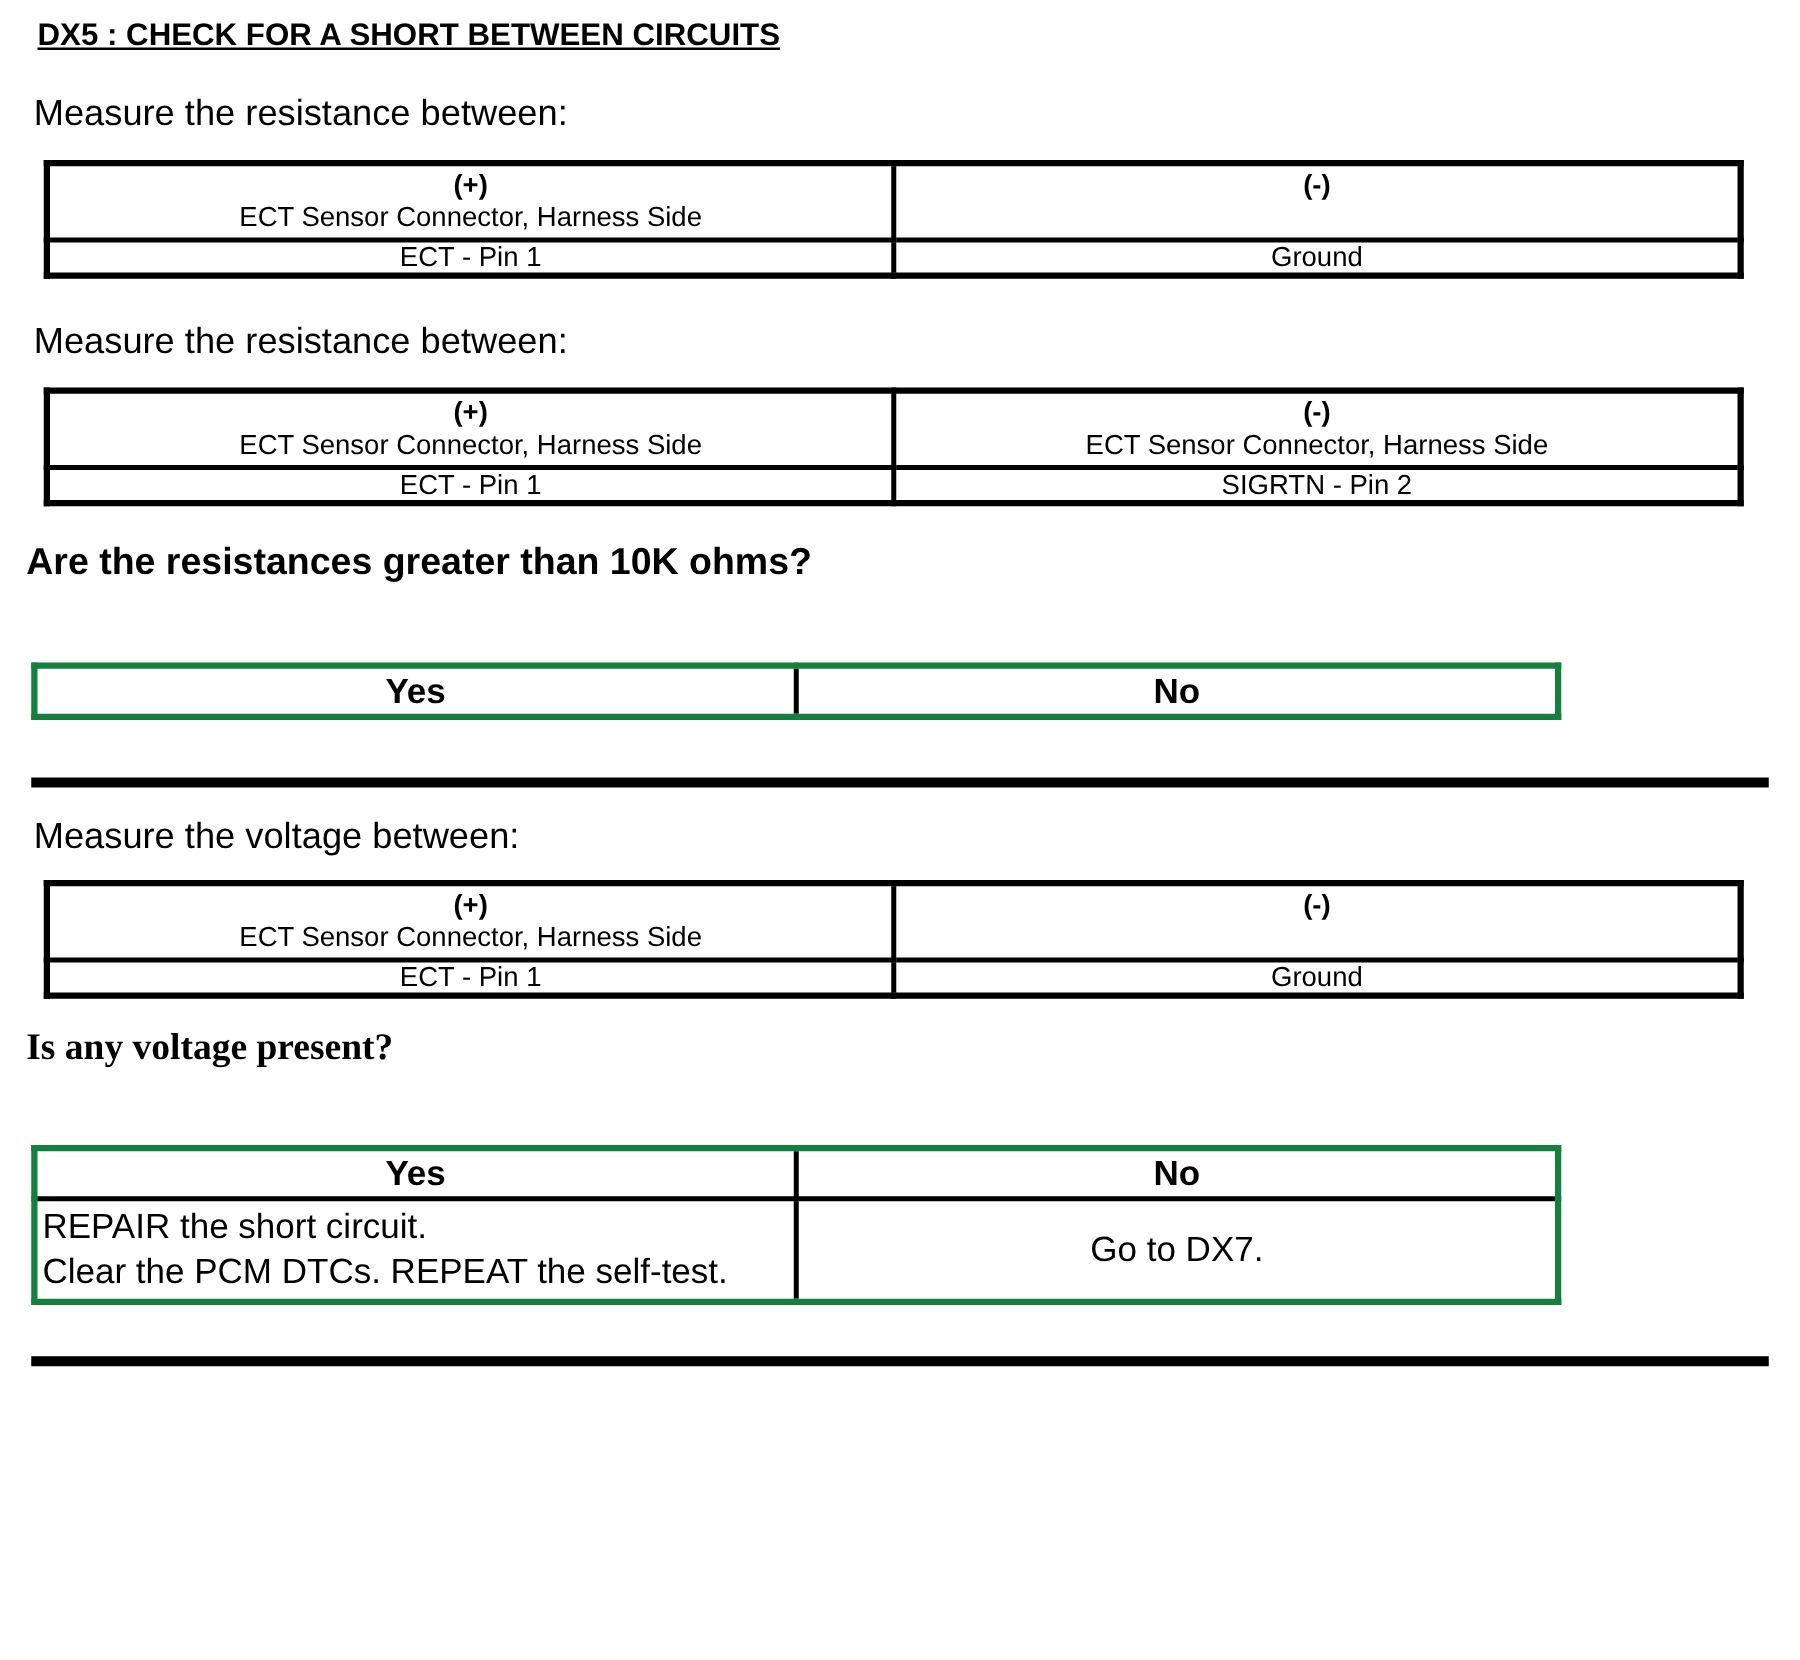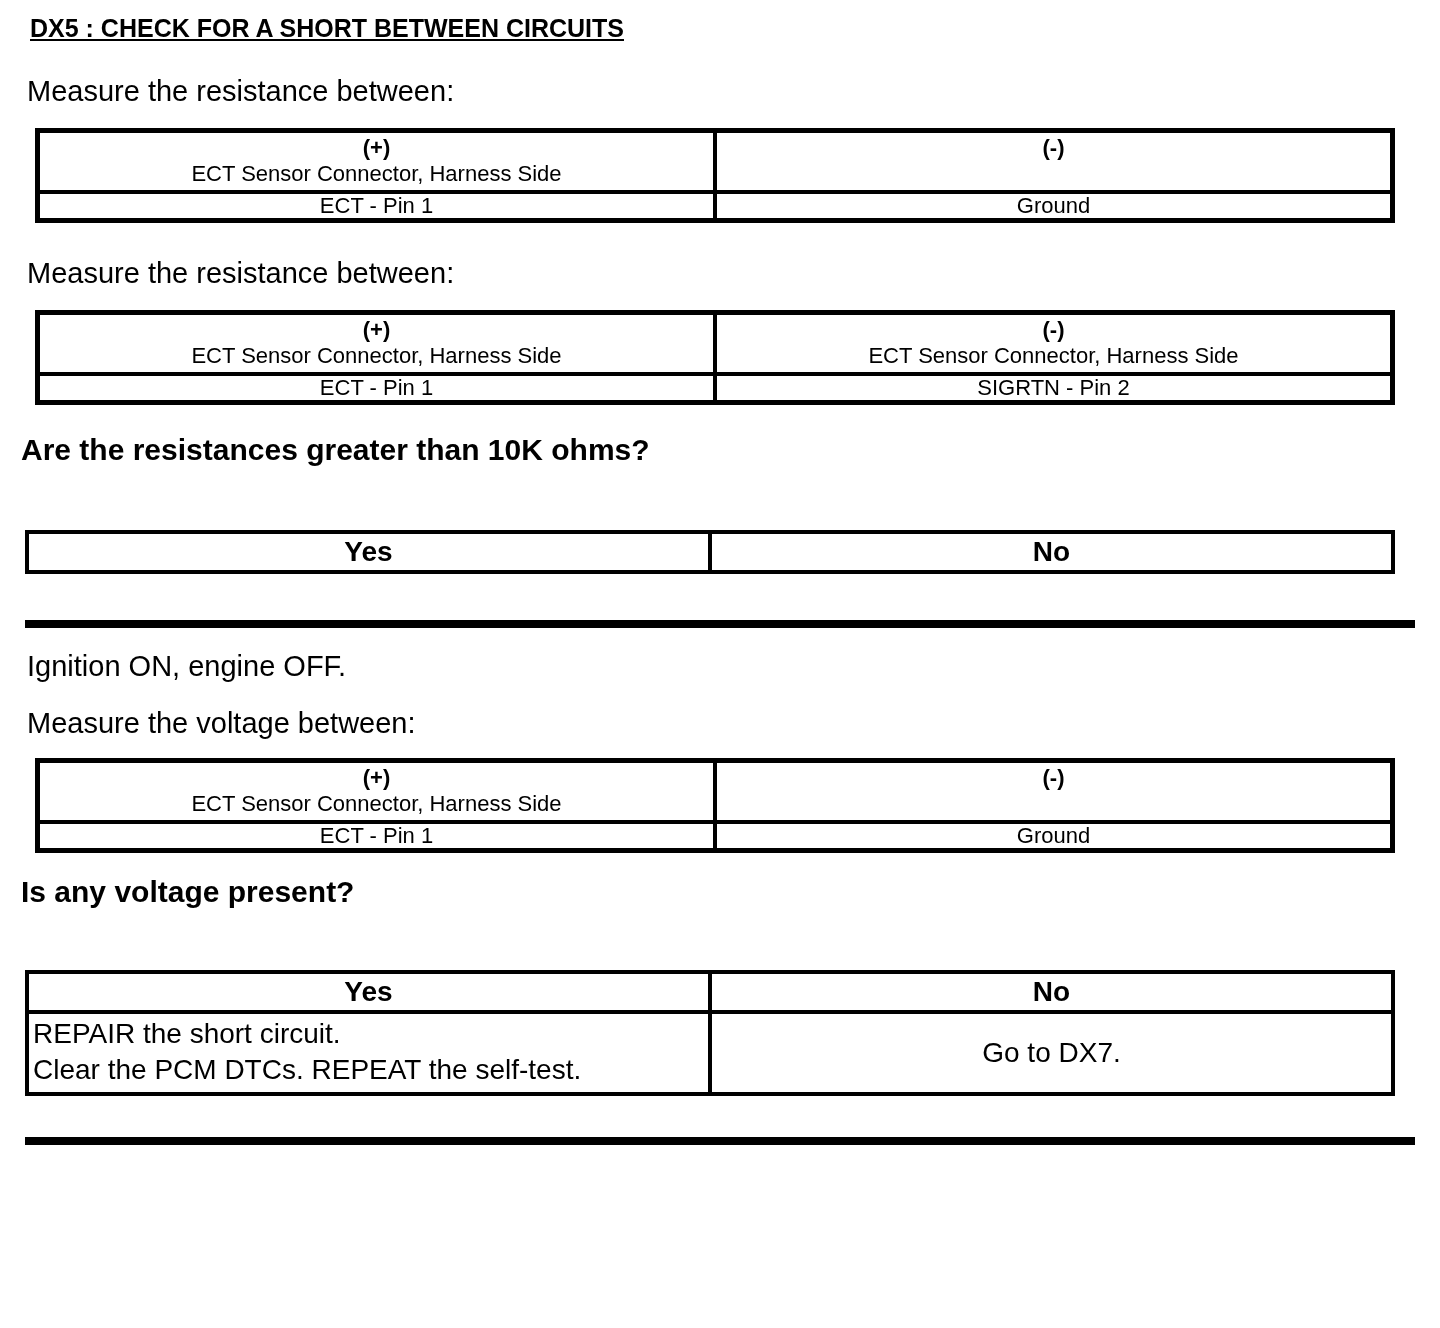--- a/index.html
+++ b/index.html
@@ -53,22 +53,22 @@
   .spec-table .val td {
     font-size: 22px;
     line-height: 24px;
     height: 26px;
     padding: 0 8px;
   }
 
   
   .decision-table {
     margin-left: 25px;
-    width: 1370px;
-    border: 1px solid #15803d;
+    width: 1224px;
+    border: 5px solid #15803d;
   }
   .decision-table td {
     border: 4px solid #000;
     width: 50%;
     padding: 0;
   }
   .decision-table .hdr td {
     font-size: 28px;
     font-weight: bold;
     text-align: center;
@@ -95,21 +95,21 @@
   .mt-table1   { margin-top: 19px; }
   .mt-instr2   { margin-top: 32px; }
   .mt-table2   { margin-top: 19px; }
   .mt-q1       { margin-top: 26px; }
   .mt-dec1     { margin-top: 62px; }
   .mt-div1     { margin-top: 46px; }
   .mt-title2   { margin-top: 69px; }
   .mt-precond  { margin-top: 20px; }
   .mt-instr3   { margin-top: 21px; }
   .mt-table3   { margin-top: 17px; }
-  .mt-q2       { margin-top: 20px; }
+  .mt-q2       { margin-top: 20px; font-family: Liberation Serif, serif; }
   .mt-dec2     { margin-top: 60px; }
   .mt-div2     { margin-top: 41px; }
 </style>
 </head>
 <body>
 
 <div class="page">
 
   <section>
 
@@ -168,21 +168,20 @@
       </tbody>
     </table>
 
   </section>
 
   <div class="divider mt-div1"></div>
 
   <section>
 
 
-    <p class="body-text mt-precond">Ignition ON, engine OFF.</p>
 
     <p class="body-text mt-instr3">Measure the voltage between:</p>
 
     <table class="spec-table mt-table3">
       <tbody>
         <tr class="hdr">
           <td>
             <div class="sign">(+)</div>
             <div class="loc">ECT Sensor Connector, Harness Side</div>
           </td>

